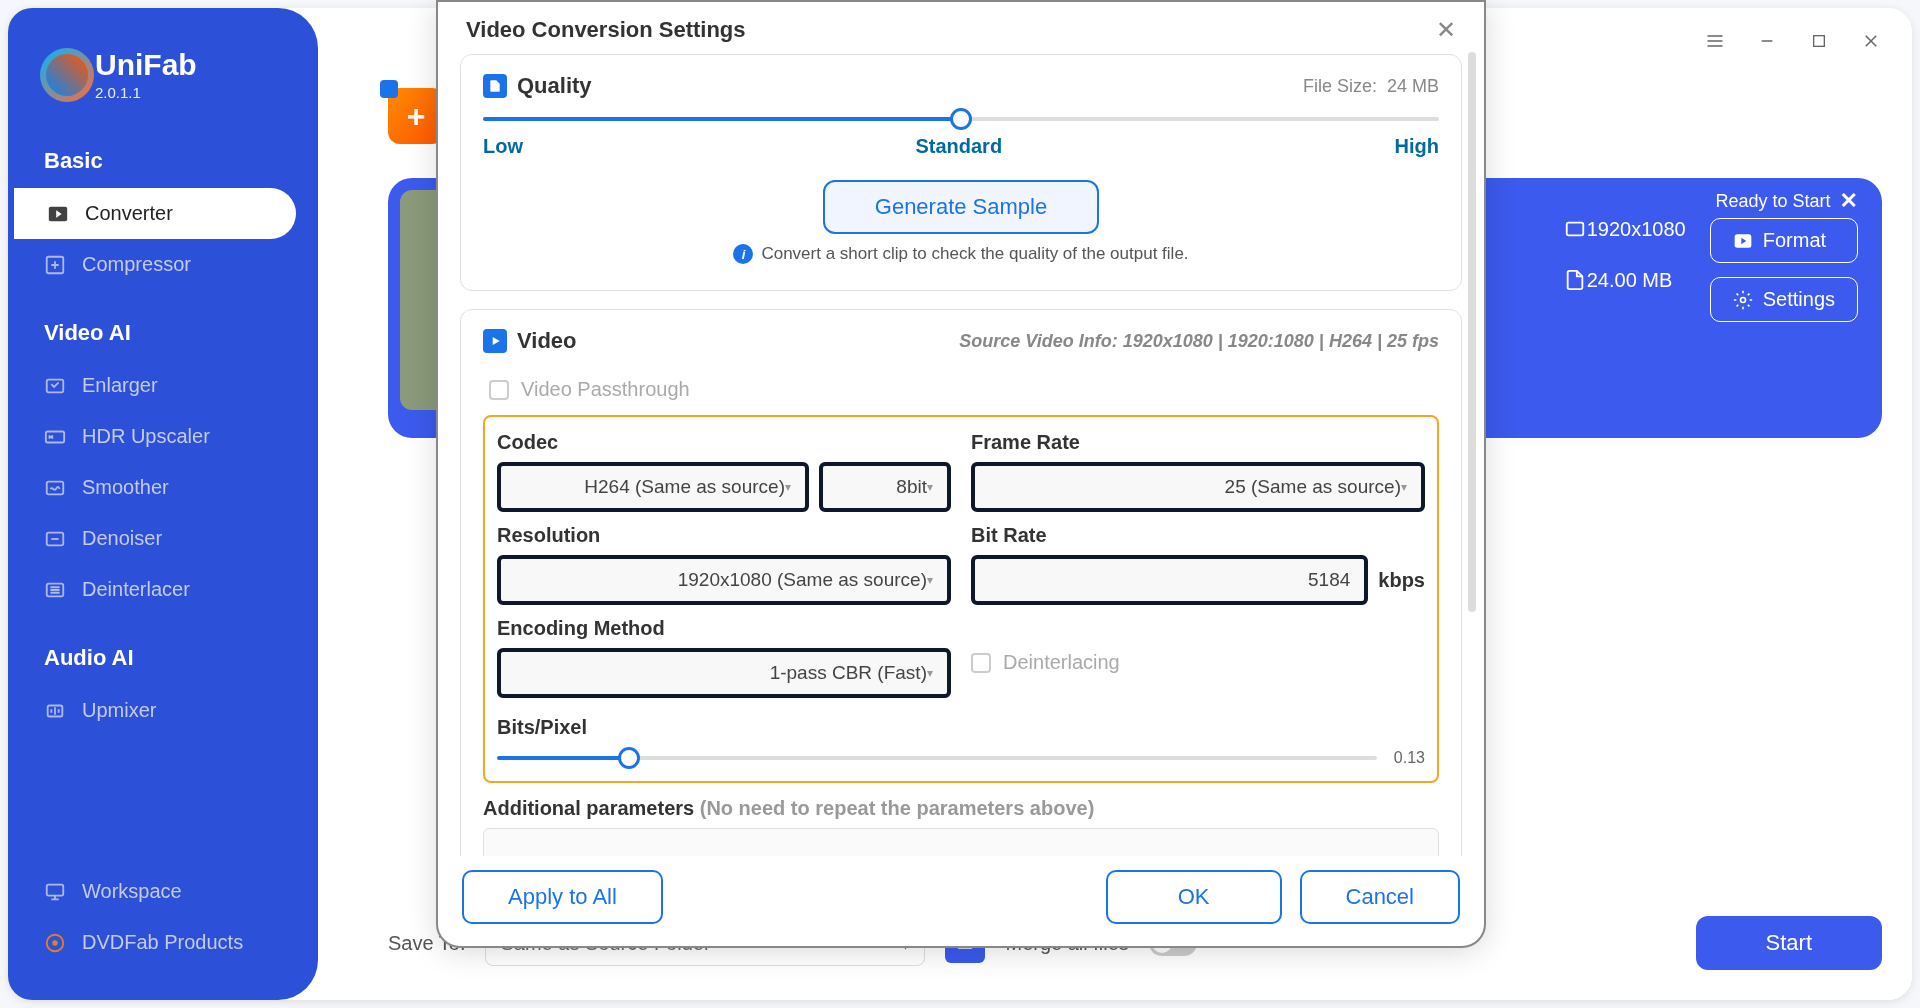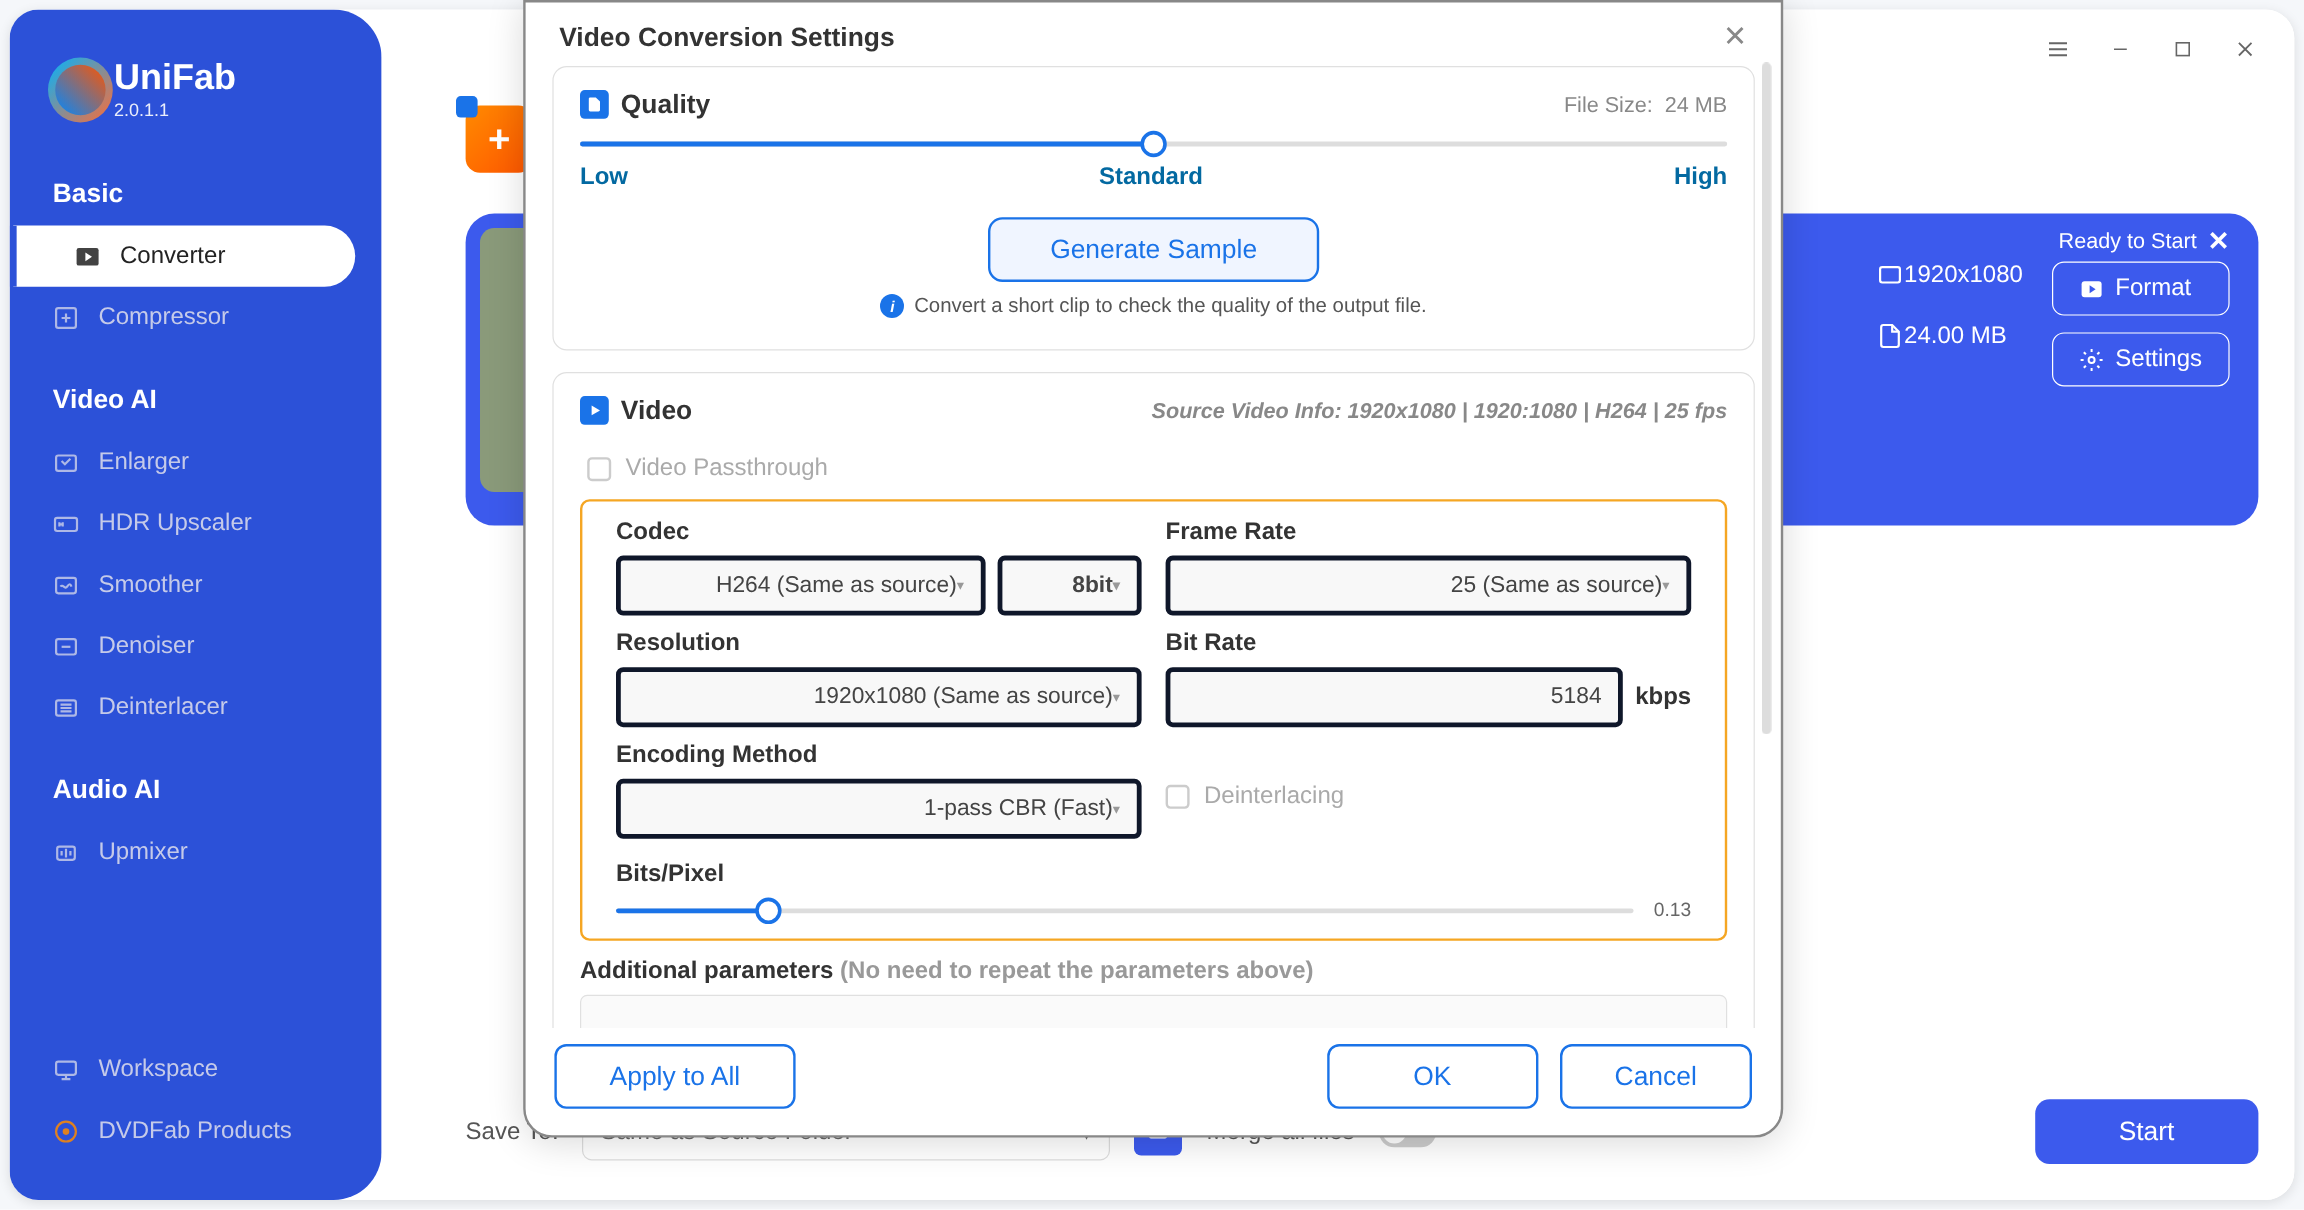--- a/index.html
+++ b/index.html
@@ -12,21 +12,21 @@
 .sidebar { width: 310px; background: #2c51d8; border-top-right-radius: 40px; border-bottom-right-radius: 40px; color: #fff; display: flex; flex-direction: column; padding: 24px 0; }
 .logo-row { display: flex; align-items: flex-start; padding: 16px 32px 24px; gap: 1px; }
 .logo-circle { width: 54px; height: 54px; border-radius: 50%; background: linear-gradient(135deg, #00b4ff 0%, #ff6b35 100%); position: relative; }
 .logo-circle::after { content: ""; position: absolute; inset: 6px; border-radius: 50%; background: linear-gradient(45deg, #0088ff, #ff5500); }
 .logo-text { font-size: 30px; font-weight: 700; }
 .logo-version { font-size: 15px; opacity: 0.9; margin-top: 2px; }
 
 .nav-section { padding: 8px 0; }
 .nav-header { font-size: 22px; font-weight: 600; padding: 14px 36px; }
 .nav-item { display: flex; align-items: center; gap: 16px; padding: 14px 36px; font-size: 20px; cursor: pointer; color: #c5cae9; }
-.nav-item.active { background: #fff; color: #222; border-top-right-radius: 40px; border-bottom-right-radius: 40px; margin-right: 22px; border-left: 6px solid #2c51d8; padding-left: 48px; font-weight: 500; }
+.nav-item.active { background: #fff; color: #222; border-top-right-radius: 40px; border-bottom-right-radius: 40px; margin-right: 22px; border-left: 6px solid #2c51d8; padding-left: 33px; font-weight: 500; }
 .nav-item .ico { width: 22px; height: 22px; display: inline-flex; align-items: center; justify-content: center; opacity: 0.85; }
 .nav-item .ico svg { width: 22px; height: 22px; }
 .sidebar-bottom { margin-top: auto; }
 
 
 .main { flex: 1; position: relative; background: #fff; }
 .window-controls { position: absolute; top: 22px; right: 30px; display: flex; gap: 30px; color: #666; }
 .window-controls span { cursor: pointer; font-size: 18px; width: 22px; height: 22px; display: inline-flex; align-items: center; justify-content: center; }
 
 
@@ -72,28 +72,28 @@
 .q-labels { display: flex; justify-content: space-between; margin-top: 14px; font-size: 20px; font-weight: 600; color: #0369a1; }
 
 .gen-btn { display: block; margin: 22px auto 10px; padding: 12px 50px; border: 2px solid #1a73e8; background: #f0f5ff; color: #1a73e8; border-radius: 12px; font-size: 22px; font-weight: 500; cursor: pointer; }
 .info-row { display: flex; align-items: center; justify-content: center; gap: 8px; font-size: 17px; color: #555; margin-bottom: 8px; }
 .info-ico { width: 20px; height: 20px; background: #1a73e8; color: #fff; border-radius: 50%; display: inline-flex; align-items: center; justify-content: center; font-size: 13px; font-style: italic; font-weight: 700; }
 
 .video-info { font-size: 18px; color: #888; font-weight: 600; font-style: italic; }
 .passthrough-row { display: flex; align-items: center; gap: 12px; padding: 14px 6px; font-size: 20px; color: #aaa; }
 .chk { width: 20px; height: 20px; border: 2px solid #ccc; border-radius: 4px; }
 
-.highlight-box { border: 2.5px solid #f5a623; border-radius: 8px; padding: 14px 28px; }
+.highlight-box { border: 2.5px solid #f5a623; border-radius: 8px; padding: 14px 12px; }
 .form-grid { display: grid; grid-template-columns: 1fr 1fr; gap: 12px 20px; }
 .form-field label { display: block; font-size: 20px; font-weight: 600; color: #333; margin-bottom: 8px; }
 .select, .input { border: 4px solid #0f172a; background: #f8f8f8; border-radius: 6px; padding: 10px 14px; font-size: 19px; color: #444; display: flex; align-items: center; justify-content: flex-end; cursor: pointer; }
 .select .chev { color: #999; font-size: 12px; }
 .codec-row { display: flex; gap: 10px; }
 .codec-row .select:first-child { flex: 1; }
-.codec-row .select:last-child { width: 120px; font-weight: bold; }
+.codec-row .select:last-child { width: 132px; }
 .bitrate-row { display: flex; align-items: center; gap: 10px; }
 .bitrate-row .input { flex: 1; }
 .unit { font-size: 20px; font-weight: 600; color: #333; text-align: center; }
 
 .deint-row { display: flex; align-items: center; gap: 12px; padding-top: 34px; font-size: 20px; color: #aaa; }
 
 .bits-row { grid-column: 1 / -1; margin-top: 6px; }
 .bits-slider { position: relative; margin-top: 10px; display: flex; align-items: center; }
 .bits-track { flex: 1; height: 4px; background: #ddd; border-radius: 2px; position: relative; }
 .bits-fill { position: absolute; left: 0; top: 0; height: 4px; width: 15%; background: #1a73e8; border-radius: 2px; }

